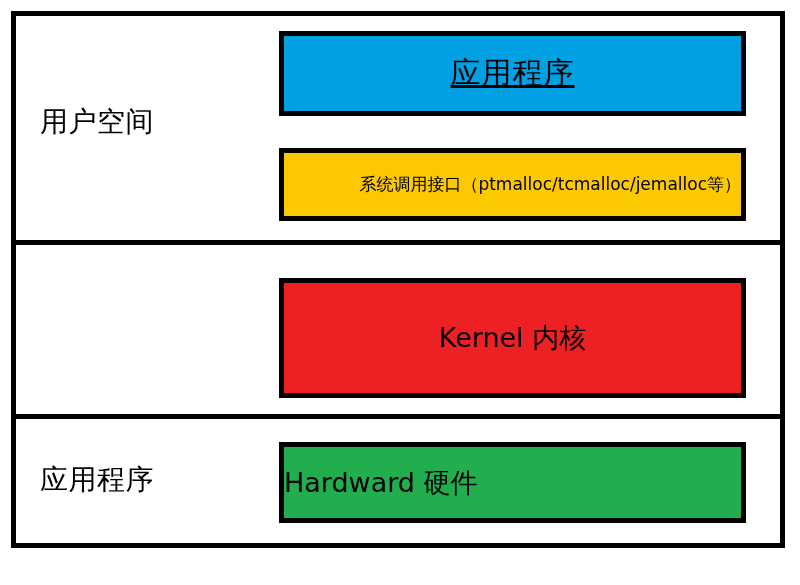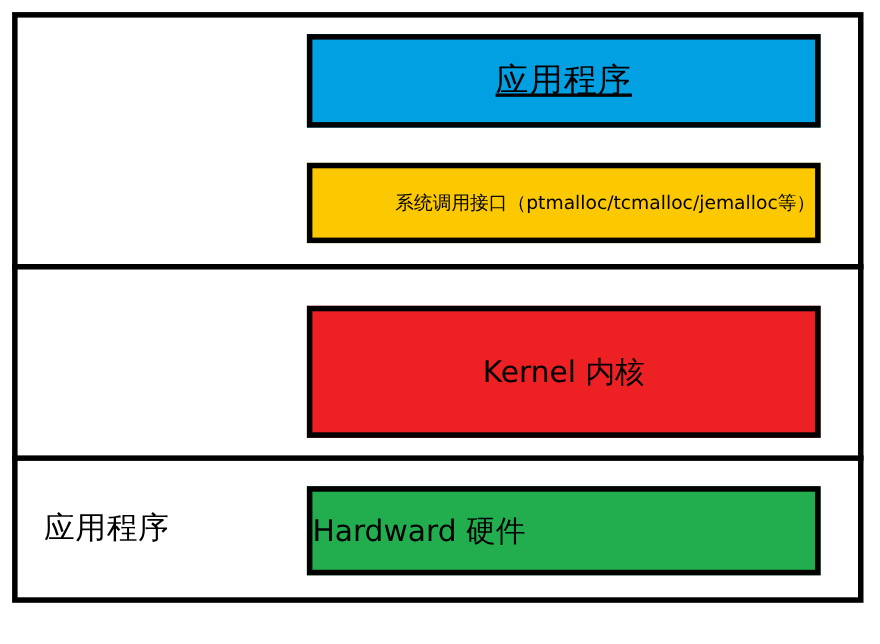--- a/index.html
+++ b/index.html
@@ -118,20 +118,21 @@
 </head>
 <body>
 
 <div id="diagram">
 
   <div class="frame"></div>
 
   <div class="divider d1"></div>
   <div class="divider d2"></div>
 
+  <div class="row-label l1">用户空间</div>
 
   <div class="box box-app">
     <span class="box-text">应用程序</span>
   </div>
 
   <div class="box box-syscall">
     <span class="box-text">系统调用接口（ptmalloc/tcmalloc/jemalloc等）</span>
   </div>
 
 

